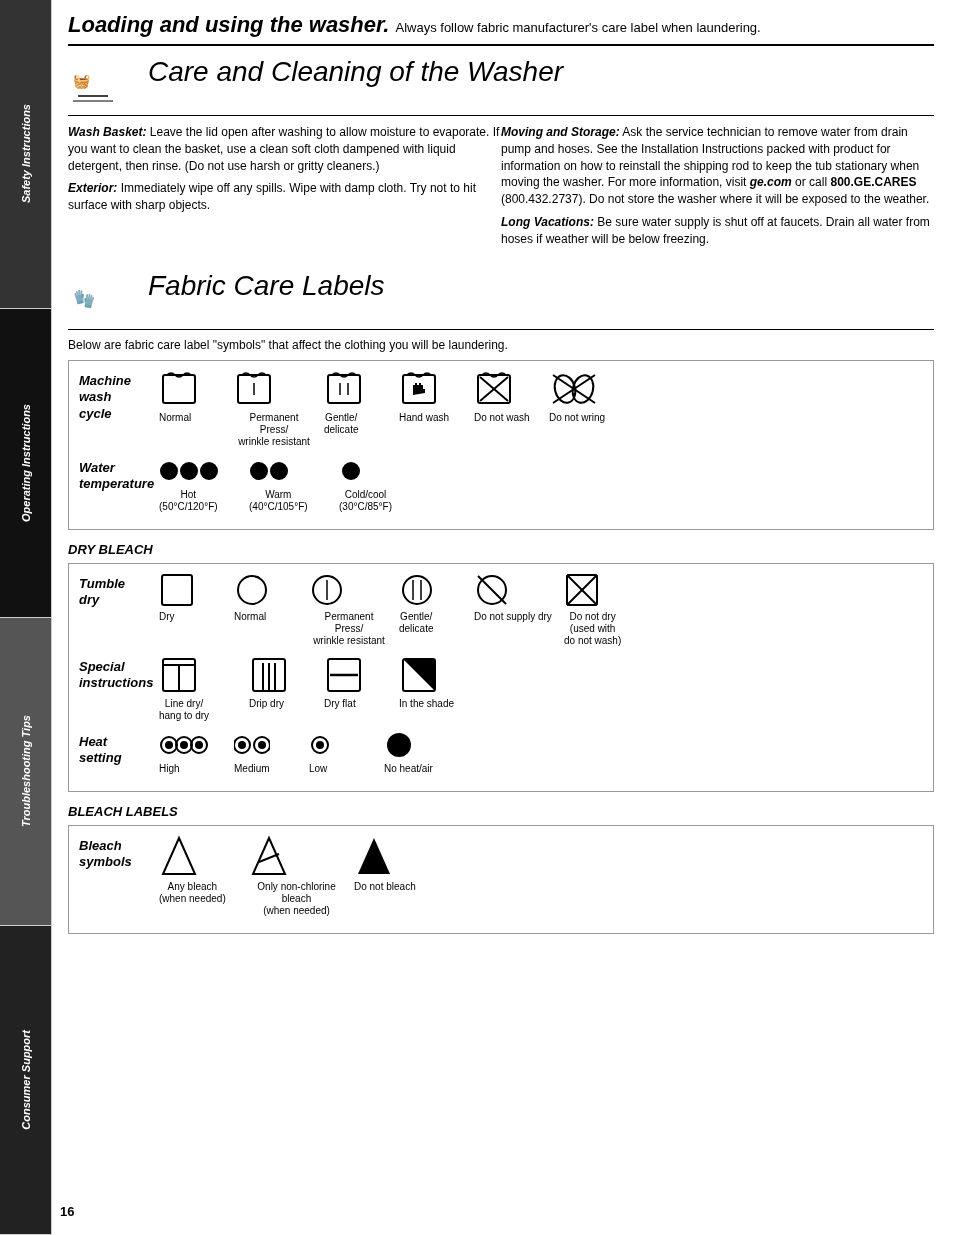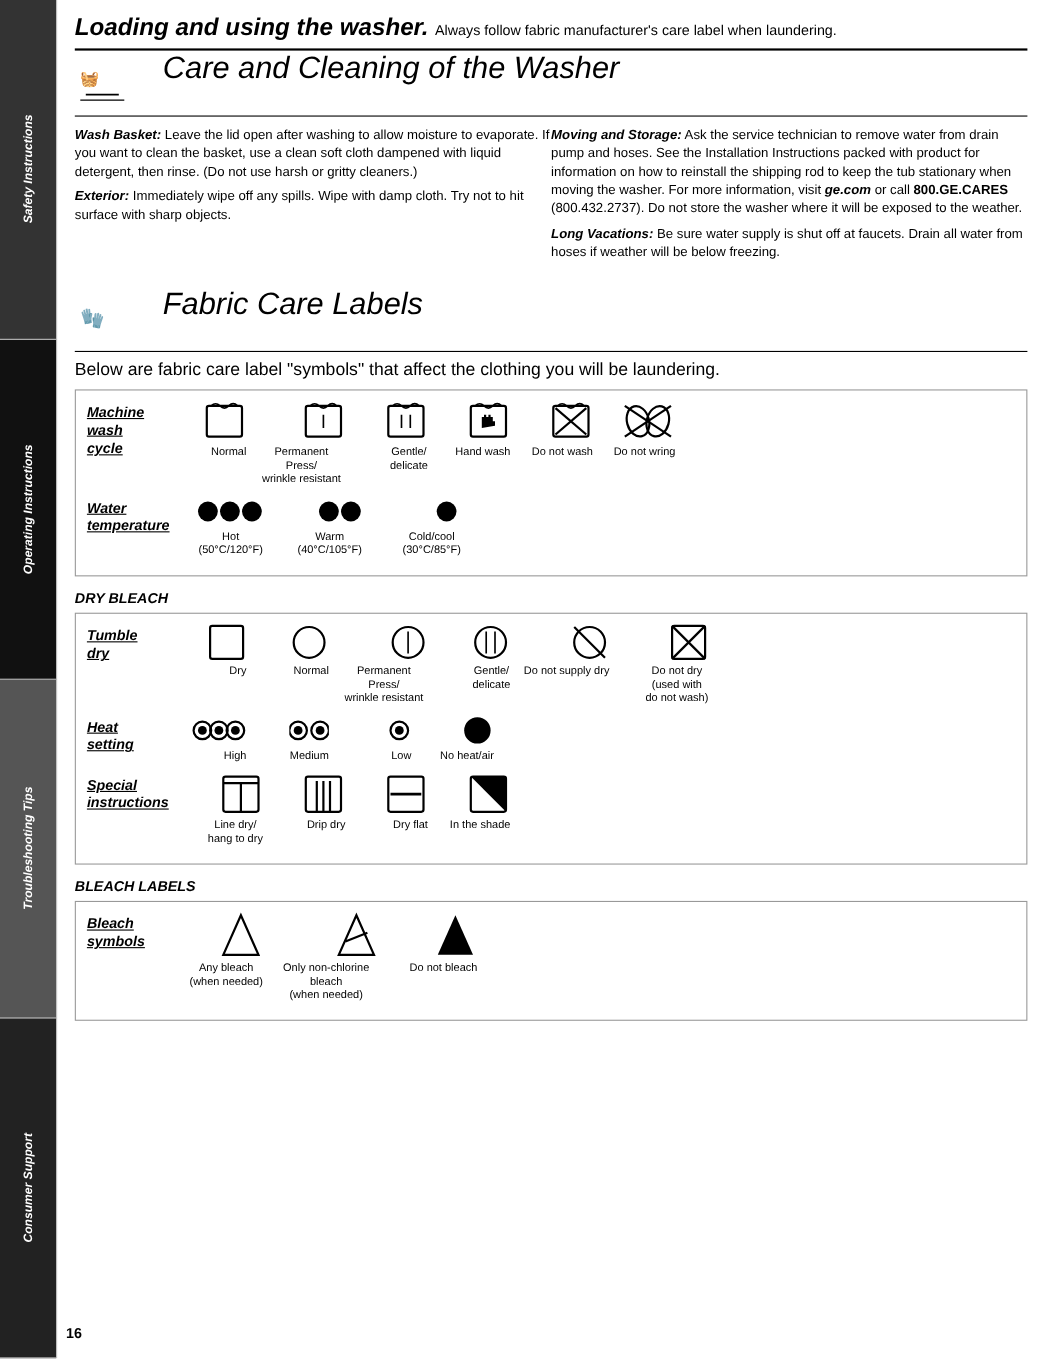--- a/index.html
+++ b/index.html
@@ -44,20 +44,21 @@
     .sidebar-section:nth-child(4) { background: #222; }
     .sidebar-section:nth-child(4) .sidebar-label { color: #fff; }
     .main-content {
       flex: 1;
       padding: 12px 20px 20px 16px;
       overflow: hidden;
     }
     .page-header {
       border-bottom: 2px solid #000;
       padding-bottom: 6px;
+      margin-bottom: 10px;
     }
     .section {
       margin-bottom: 16px;
     }
     .section-icon {
       width: 60px;
       margin-right: 10px;
       flex-shrink: 0;
     }
     .section-title {
@@ -69,21 +70,21 @@
       gap: 0;
     }
     .section-col {
       flex: 1;
       font-size: 12px;
       line-height: 1.4;
     }
     .section-col p { margin-bottom: 6px; }
     .bold-italic { font-weight: bold; font-style: italic; }
     .fabric-section { margin-top: 10px; }
-    .fabric-intro { font-size: 16px; margin-bottom: 8px; }
+    .fabric-intro { font-size: 12px; margin-bottom: 8px; }
     .labels-section-title {
       font-size: 13px;
       font-weight: bold;
       font-style: italic;
       margin-bottom: 6px;
     }
     .labels-box {
       border: 1px solid #999;
       padding: 8px 10px;
       margin-bottom: 12px;
@@ -94,33 +95,32 @@
       margin-bottom: 8px;
     }
     .row-label {
       width: 80px;
       font-size: 13px;
       font-style: italic;
       font-weight: bold;
       flex-shrink: 0;
       line-height: 1.3;
       padding-top: 4px;
-      text-decoration: underline;
     }
     .symbols-row {
       display: flex;
       align-items: flex-start;
       flex: 1;
       gap: 10px;
       flex-wrap: wrap;
     }
     .symbol-item {
       display: flex;
       flex-direction: column;
-      align-items: flex-end;
+      align-items: flex-start;
       text-align: center;
       width: 80px;
     }
     .symbol-item.narrow { width: 65px; }
     .symbol-item.wide { width: 95px; }
     .symbol-svg {
       margin-bottom: 3px;
     }
     .symbol-label {
       font-size: 10px;
@@ -346,20 +346,57 @@
               <rect x="3" y="3" width="30" height="30" rx="2" fill="none" stroke="#000" stroke-width="2"></rect>
               <line x1="3" y1="3" x2="33" y2="33" stroke="#000" stroke-width="2"></line>
               <line x1="33" y1="3" x2="3" y2="33" stroke="#000" stroke-width="2"></line>
             </svg>
             <span class="symbol-label">Do not dry<br>(used with<br>do not wash)</span>
           </div>
         </div>
       </div>
 
       <div class="labels-row">
+        <div class="row-label">Special<br>instructions</div>
+        <div class="symbols-row">
+          <div class="symbol-item">
+            <svg class="symbol-svg" width="40" height="40" viewBox="0 0 40 40">
+              <rect x="4" y="4" width="32" height="32" rx="2" fill="none" stroke="#000" stroke-width="2"></rect>
+              <line x1="4" y1="10" x2="36" y2="10" stroke="#000" stroke-width="2"></line>
+              <line x1="20" y1="10" x2="20" y2="36" stroke="#000" stroke-width="2"></line>
+            </svg>
+            <span class="symbol-label">Line dry/<br>hang to dry</span>
+          </div>
+          <div class="symbol-item narrow">
+            <svg class="symbol-svg" width="40" height="40" viewBox="0 0 40 40">
+              <rect x="4" y="4" width="32" height="32" rx="2" fill="none" stroke="#000" stroke-width="2"></rect>
+              <line x1="14" y1="8" x2="14" y2="36" stroke="#000" stroke-width="2"></line>
+              <line x1="20" y1="8" x2="20" y2="36" stroke="#000" stroke-width="2"></line>
+              <line x1="26" y1="8" x2="26" y2="36" stroke="#000" stroke-width="2"></line>
+            </svg>
+            <span class="symbol-label">Drip dry</span>
+          </div>
+          <div class="symbol-item narrow">
+            <svg class="symbol-svg" width="40" height="40" viewBox="0 0 40 40">
+              <rect x="4" y="4" width="32" height="32" rx="2" fill="none" stroke="#000" stroke-width="2"></rect>
+              <line x1="6" y1="20" x2="34" y2="20" stroke="#000" stroke-width="2.5"></line>
+            </svg>
+            <span class="symbol-label">Dry flat</span>
+          </div>
+          <div class="symbol-item narrow">
+            <svg class="symbol-svg" width="40" height="40" viewBox="0 0 40 40">
+              <rect x="4" y="4" width="32" height="32" rx="2" fill="none" stroke="#000" stroke-width="2"></rect>
+              <polygon points="4,4 36,4 36,36" fill="#000"></polygon>
+            </svg>
+            <span class="symbol-label">In the shade</span>
+          </div>
+        </div>
+      </div>
+
+      <div class="labels-row">
         <div class="row-label">Heat<br>setting</div>
         <div class="symbols-row">
           <div class="symbol-item narrow">
             <svg class="symbol-svg" width="50" height="30" viewBox="0 0 50 30">
               <circle cx="10" cy="15" r="8" fill="none" stroke="#000" stroke-width="2"></circle>
               <circle cx="25" cy="15" r="8" fill="none" stroke="#000" stroke-width="2"></circle>
               <circle cx="40" cy="15" r="8" fill="none" stroke="#000" stroke-width="2"></circle>
               <circle cx="10" cy="15" r="4" fill="#000"></circle>
               <circle cx="25" cy="15" r="4" fill="#000"></circle>
               <circle cx="40" cy="15" r="4" fill="#000"></circle>
@@ -383,57 +420,20 @@
             <span class="symbol-label">Low</span>
           </div>
           <div class="symbol-item narrow">
             <svg class="symbol-svg" width="30" height="30" viewBox="0 0 30 30">
               <circle cx="15" cy="15" r="12" fill="#000"></circle>
             </svg>
             <span class="symbol-label">No heat/air</span>
           </div>
         </div>
       </div>
-
-      <div class="labels-row">
-        <div class="row-label">Special<br>instructions</div>
-        <div class="symbols-row">
-          <div class="symbol-item">
-            <svg class="symbol-svg" width="40" height="40" viewBox="0 0 40 40">
-              <rect x="4" y="4" width="32" height="32" rx="2" fill="none" stroke="#000" stroke-width="2"></rect>
-              <line x1="4" y1="10" x2="36" y2="10" stroke="#000" stroke-width="2"></line>
-              <line x1="20" y1="10" x2="20" y2="36" stroke="#000" stroke-width="2"></line>
-            </svg>
-            <span class="symbol-label">Line dry/<br>hang to dry</span>
-          </div>
-          <div class="symbol-item narrow">
-            <svg class="symbol-svg" width="40" height="40" viewBox="0 0 40 40">
-              <rect x="4" y="4" width="32" height="32" rx="2" fill="none" stroke="#000" stroke-width="2"></rect>
-              <line x1="14" y1="8" x2="14" y2="36" stroke="#000" stroke-width="2"></line>
-              <line x1="20" y1="8" x2="20" y2="36" stroke="#000" stroke-width="2"></line>
-              <line x1="26" y1="8" x2="26" y2="36" stroke="#000" stroke-width="2"></line>
-            </svg>
-            <span class="symbol-label">Drip dry</span>
-          </div>
-          <div class="symbol-item narrow">
-            <svg class="symbol-svg" width="40" height="40" viewBox="0 0 40 40">
-              <rect x="4" y="4" width="32" height="32" rx="2" fill="none" stroke="#000" stroke-width="2"></rect>
-              <line x1="6" y1="20" x2="34" y2="20" stroke="#000" stroke-width="2.5"></line>
-            </svg>
-            <span class="symbol-label">Dry flat</span>
-          </div>
-          <div class="symbol-item narrow">
-            <svg class="symbol-svg" width="40" height="40" viewBox="0 0 40 40">
-              <rect x="4" y="4" width="32" height="32" rx="2" fill="none" stroke="#000" stroke-width="2"></rect>
-              <polygon points="4,4 36,4 36,36" fill="#000"></polygon>
-            </svg>
-            <span class="symbol-label">In the shade</span>
-          </div>
-        </div>
-      </div>
     </div>
 
     <div class="labels-section-title">BLEACH LABELS</div>
     <div class="labels-box">
       <div class="labels-row">
         <div class="row-label">Bleach<br>symbols</div>
         <div class="symbols-row">
           <div class="symbol-item">
             <svg class="symbol-svg" width="40" height="44" viewBox="0 0 40 44">
               <polygon points="20,4 36,40 4,40" fill="none" stroke="#000" stroke-width="2"></polygon>

